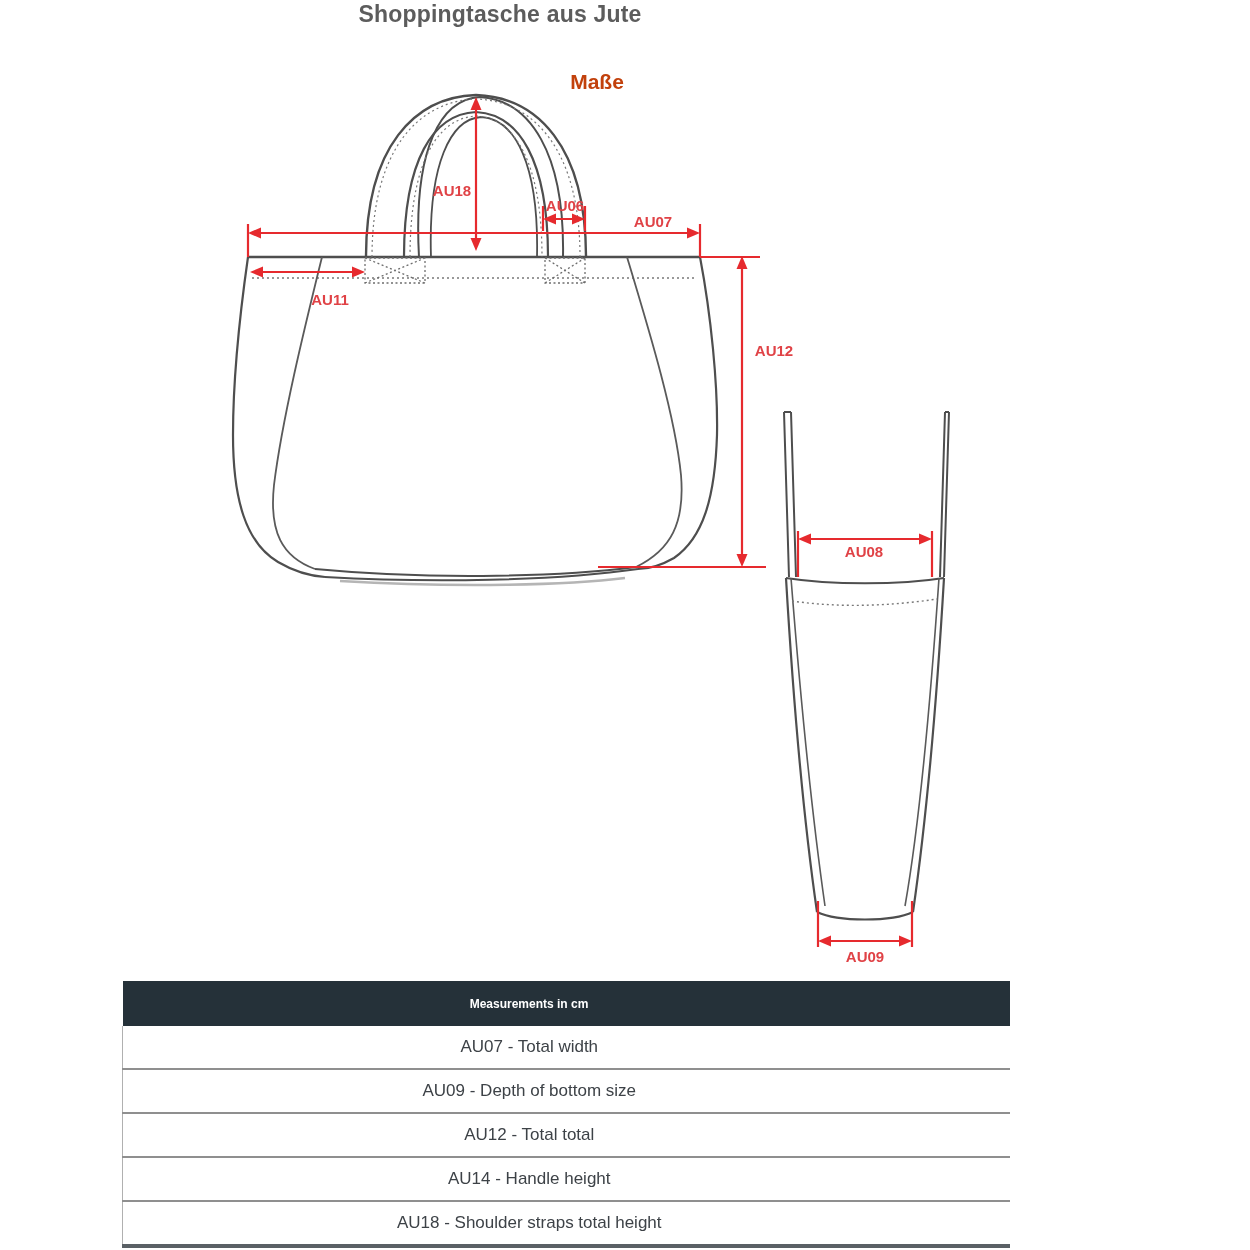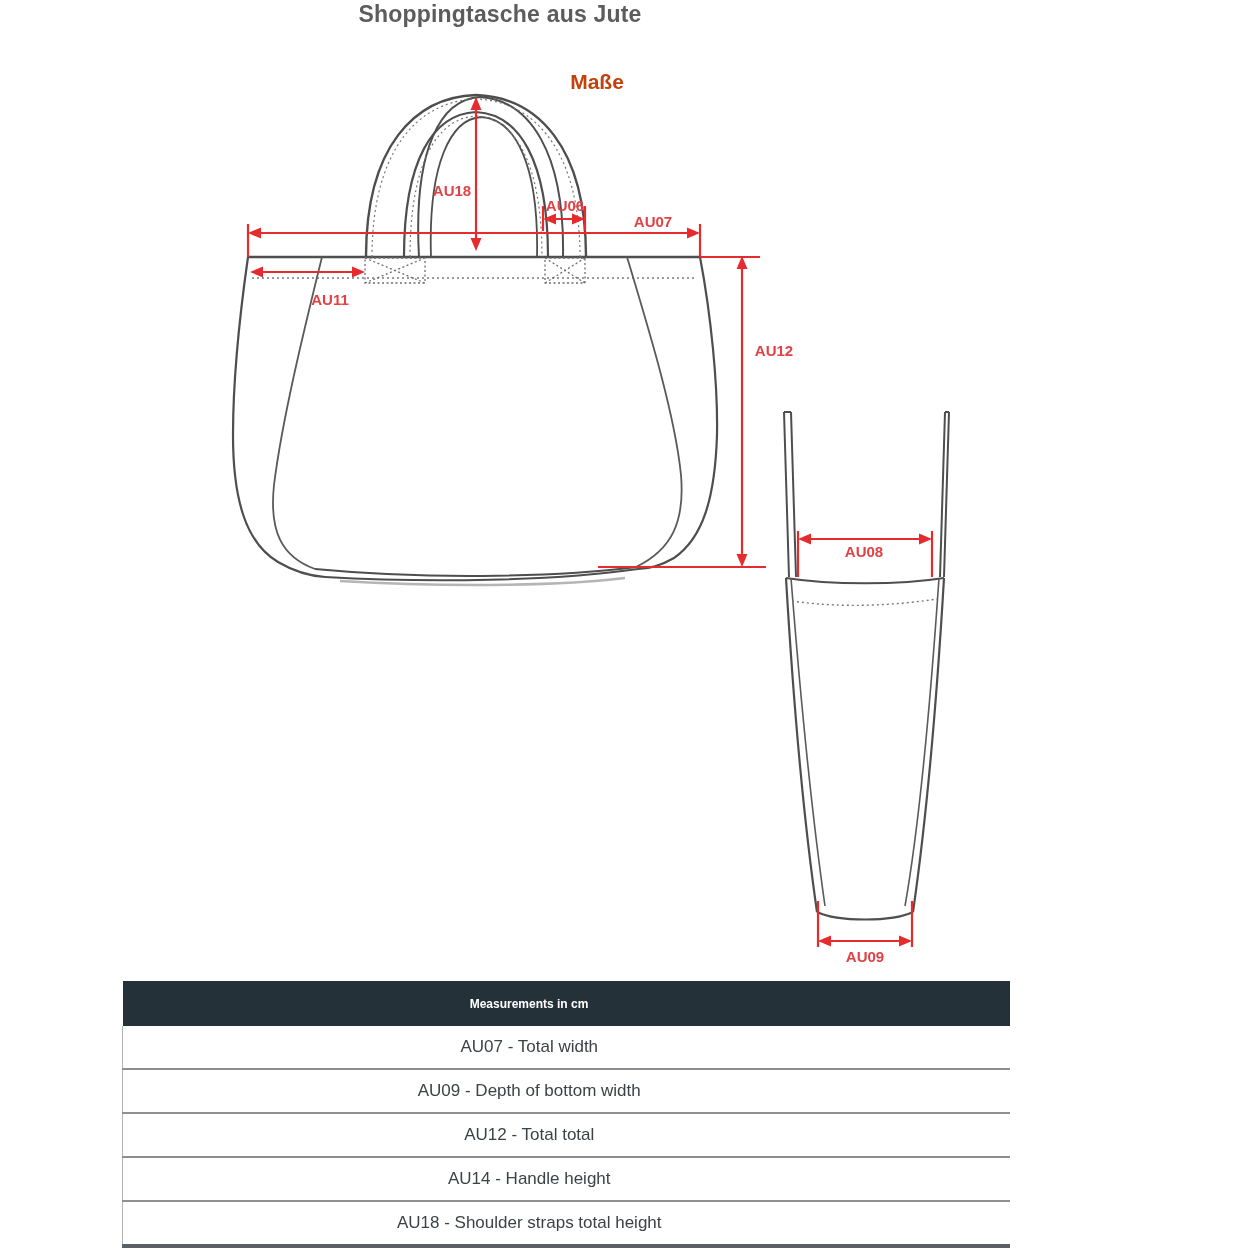--- a/index.html
+++ b/index.html
@@ -161,21 +161,21 @@
         <th class="c1">Measurements in cm</th>
         <th class="c2">One size</th>
       </tr>
     </thead>
     <tbody>
       <tr>
         <td class="c1">AU07 - Total width</td>
         <td class="c2">51.00</td>
       </tr>
       <tr>
-        <td class="c1">AU09 - Depth of bottom width</td>
+        <td class="c1">AU09 - Depth of bottom size</td>
         <td class="c2">16.00</td>
       </tr>
       <tr>
         <td class="c1">AU12 - Total total</td>
         <td class="c2">39.00</td>
       </tr>
       <tr>
         <td class="c1">AU14 - Handle height</td>
         <td class="c2">50.00</td>
       </tr>

